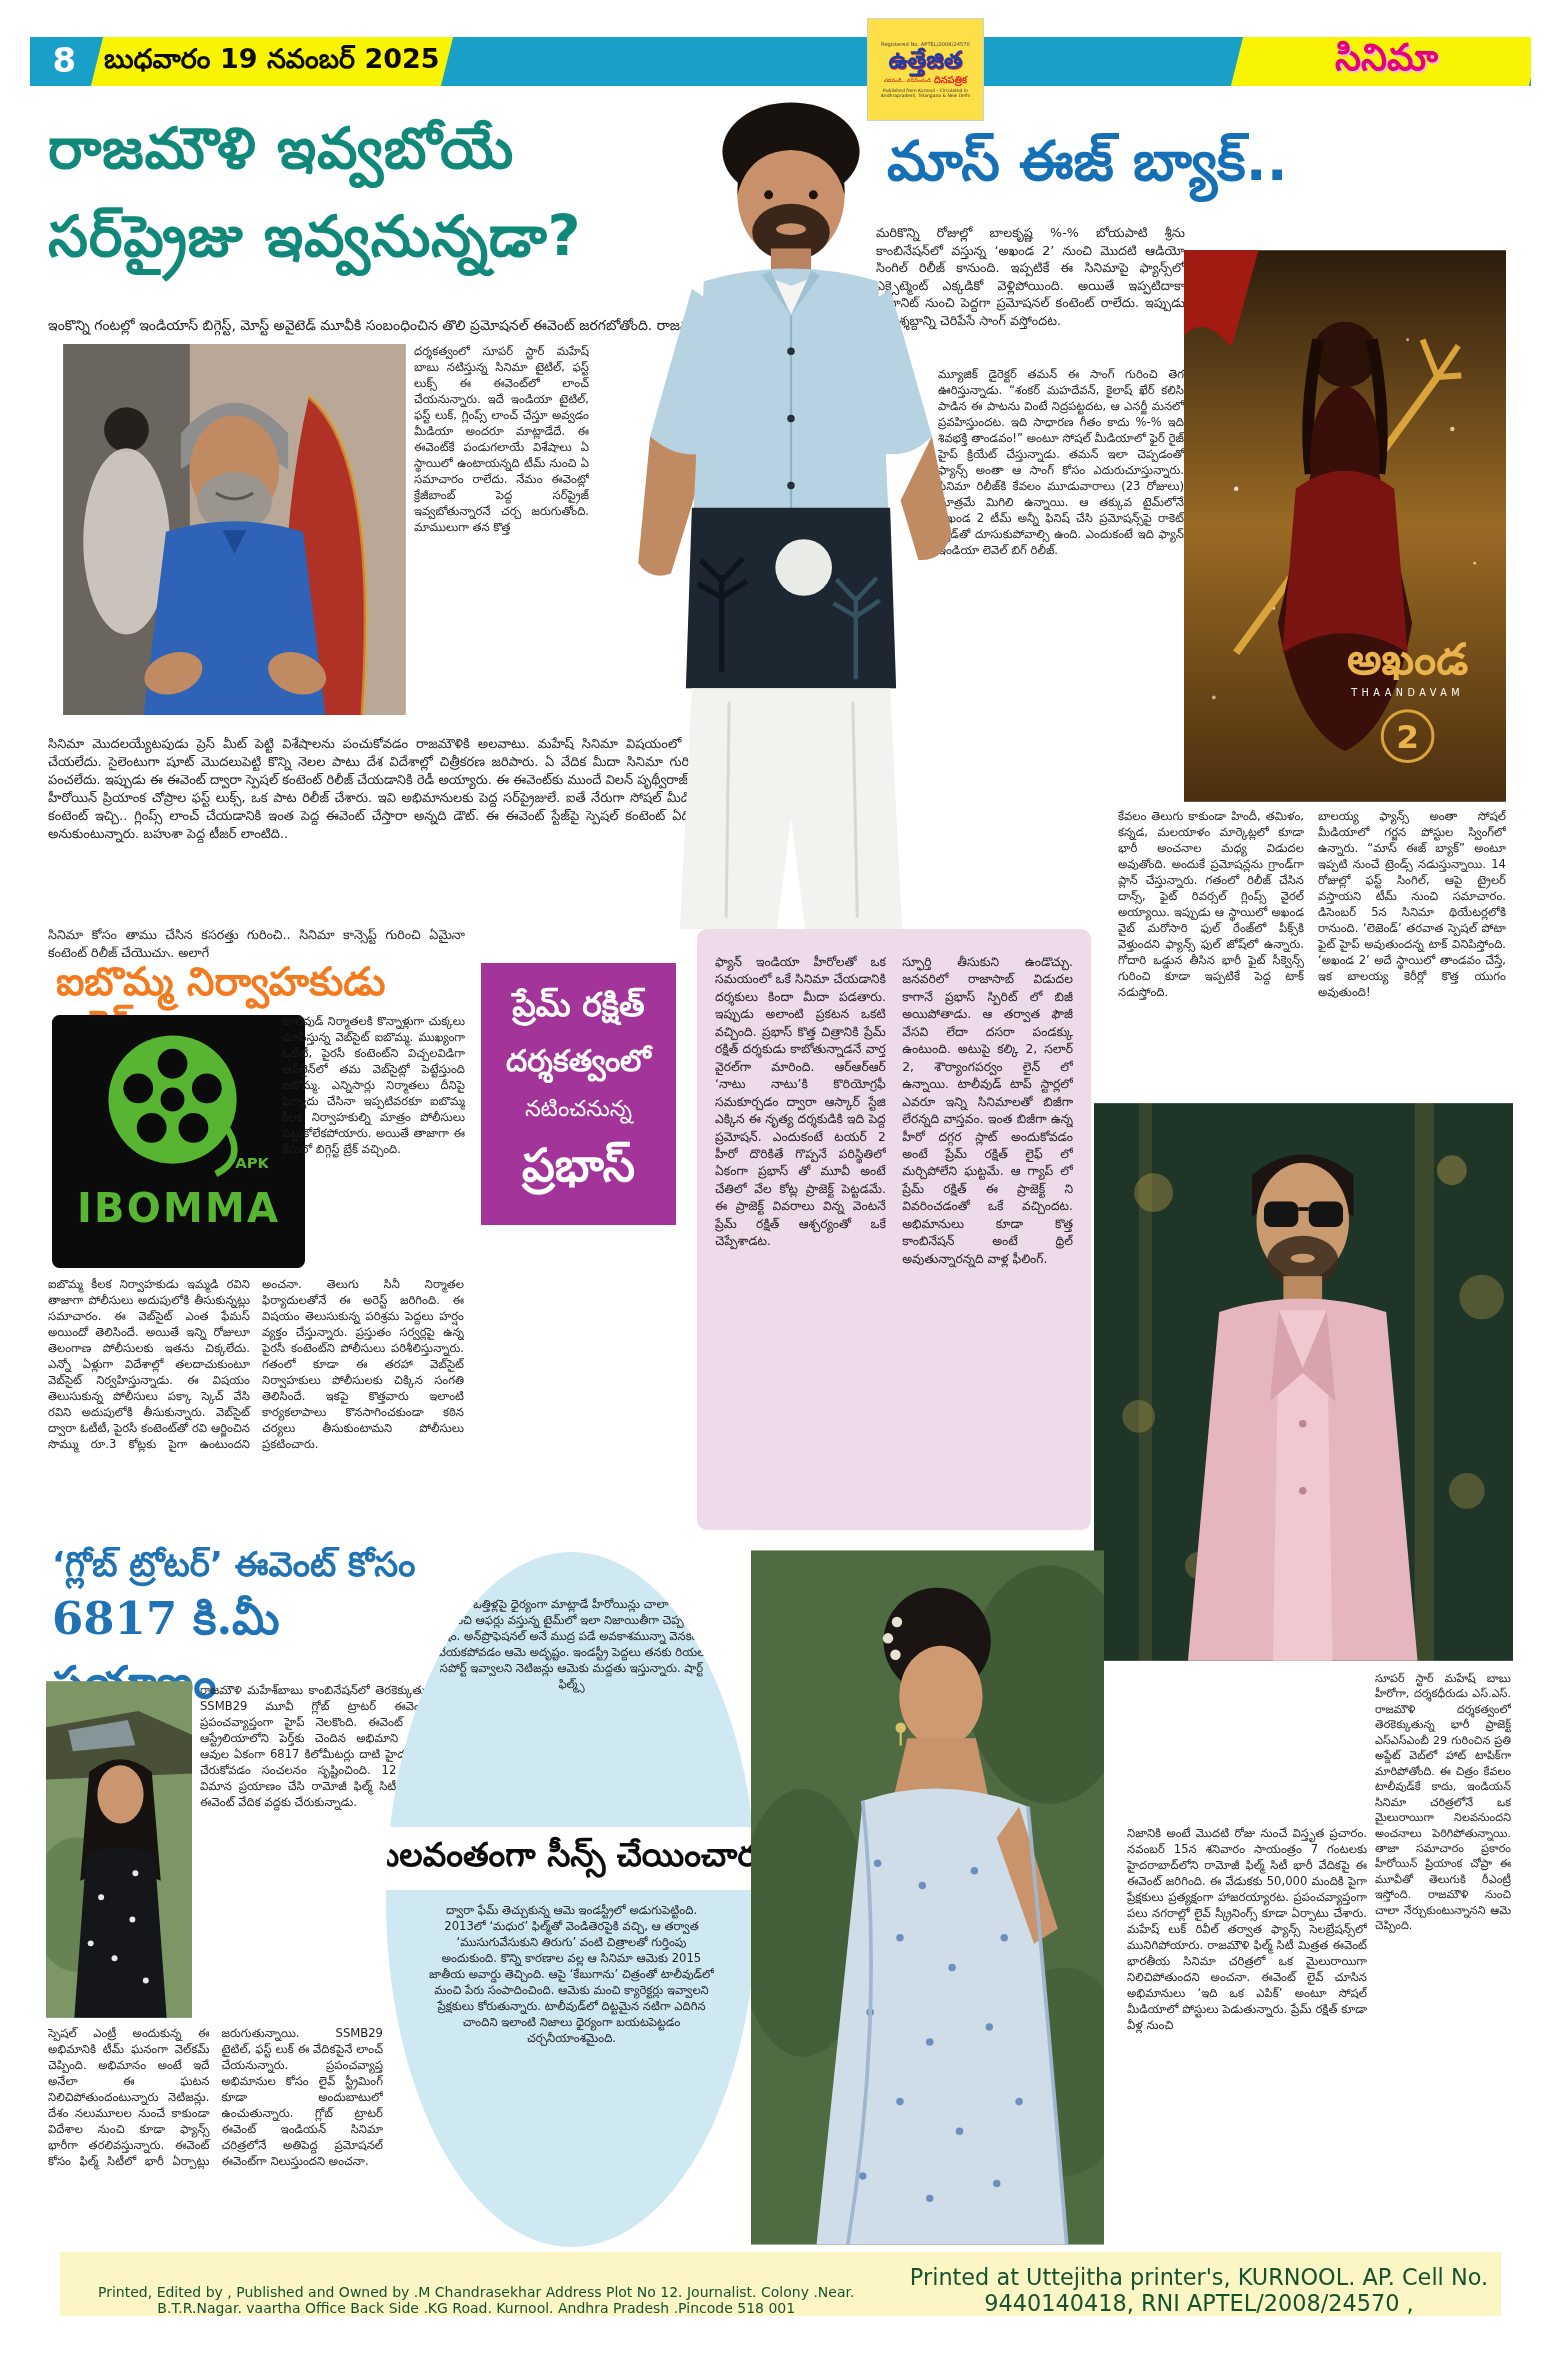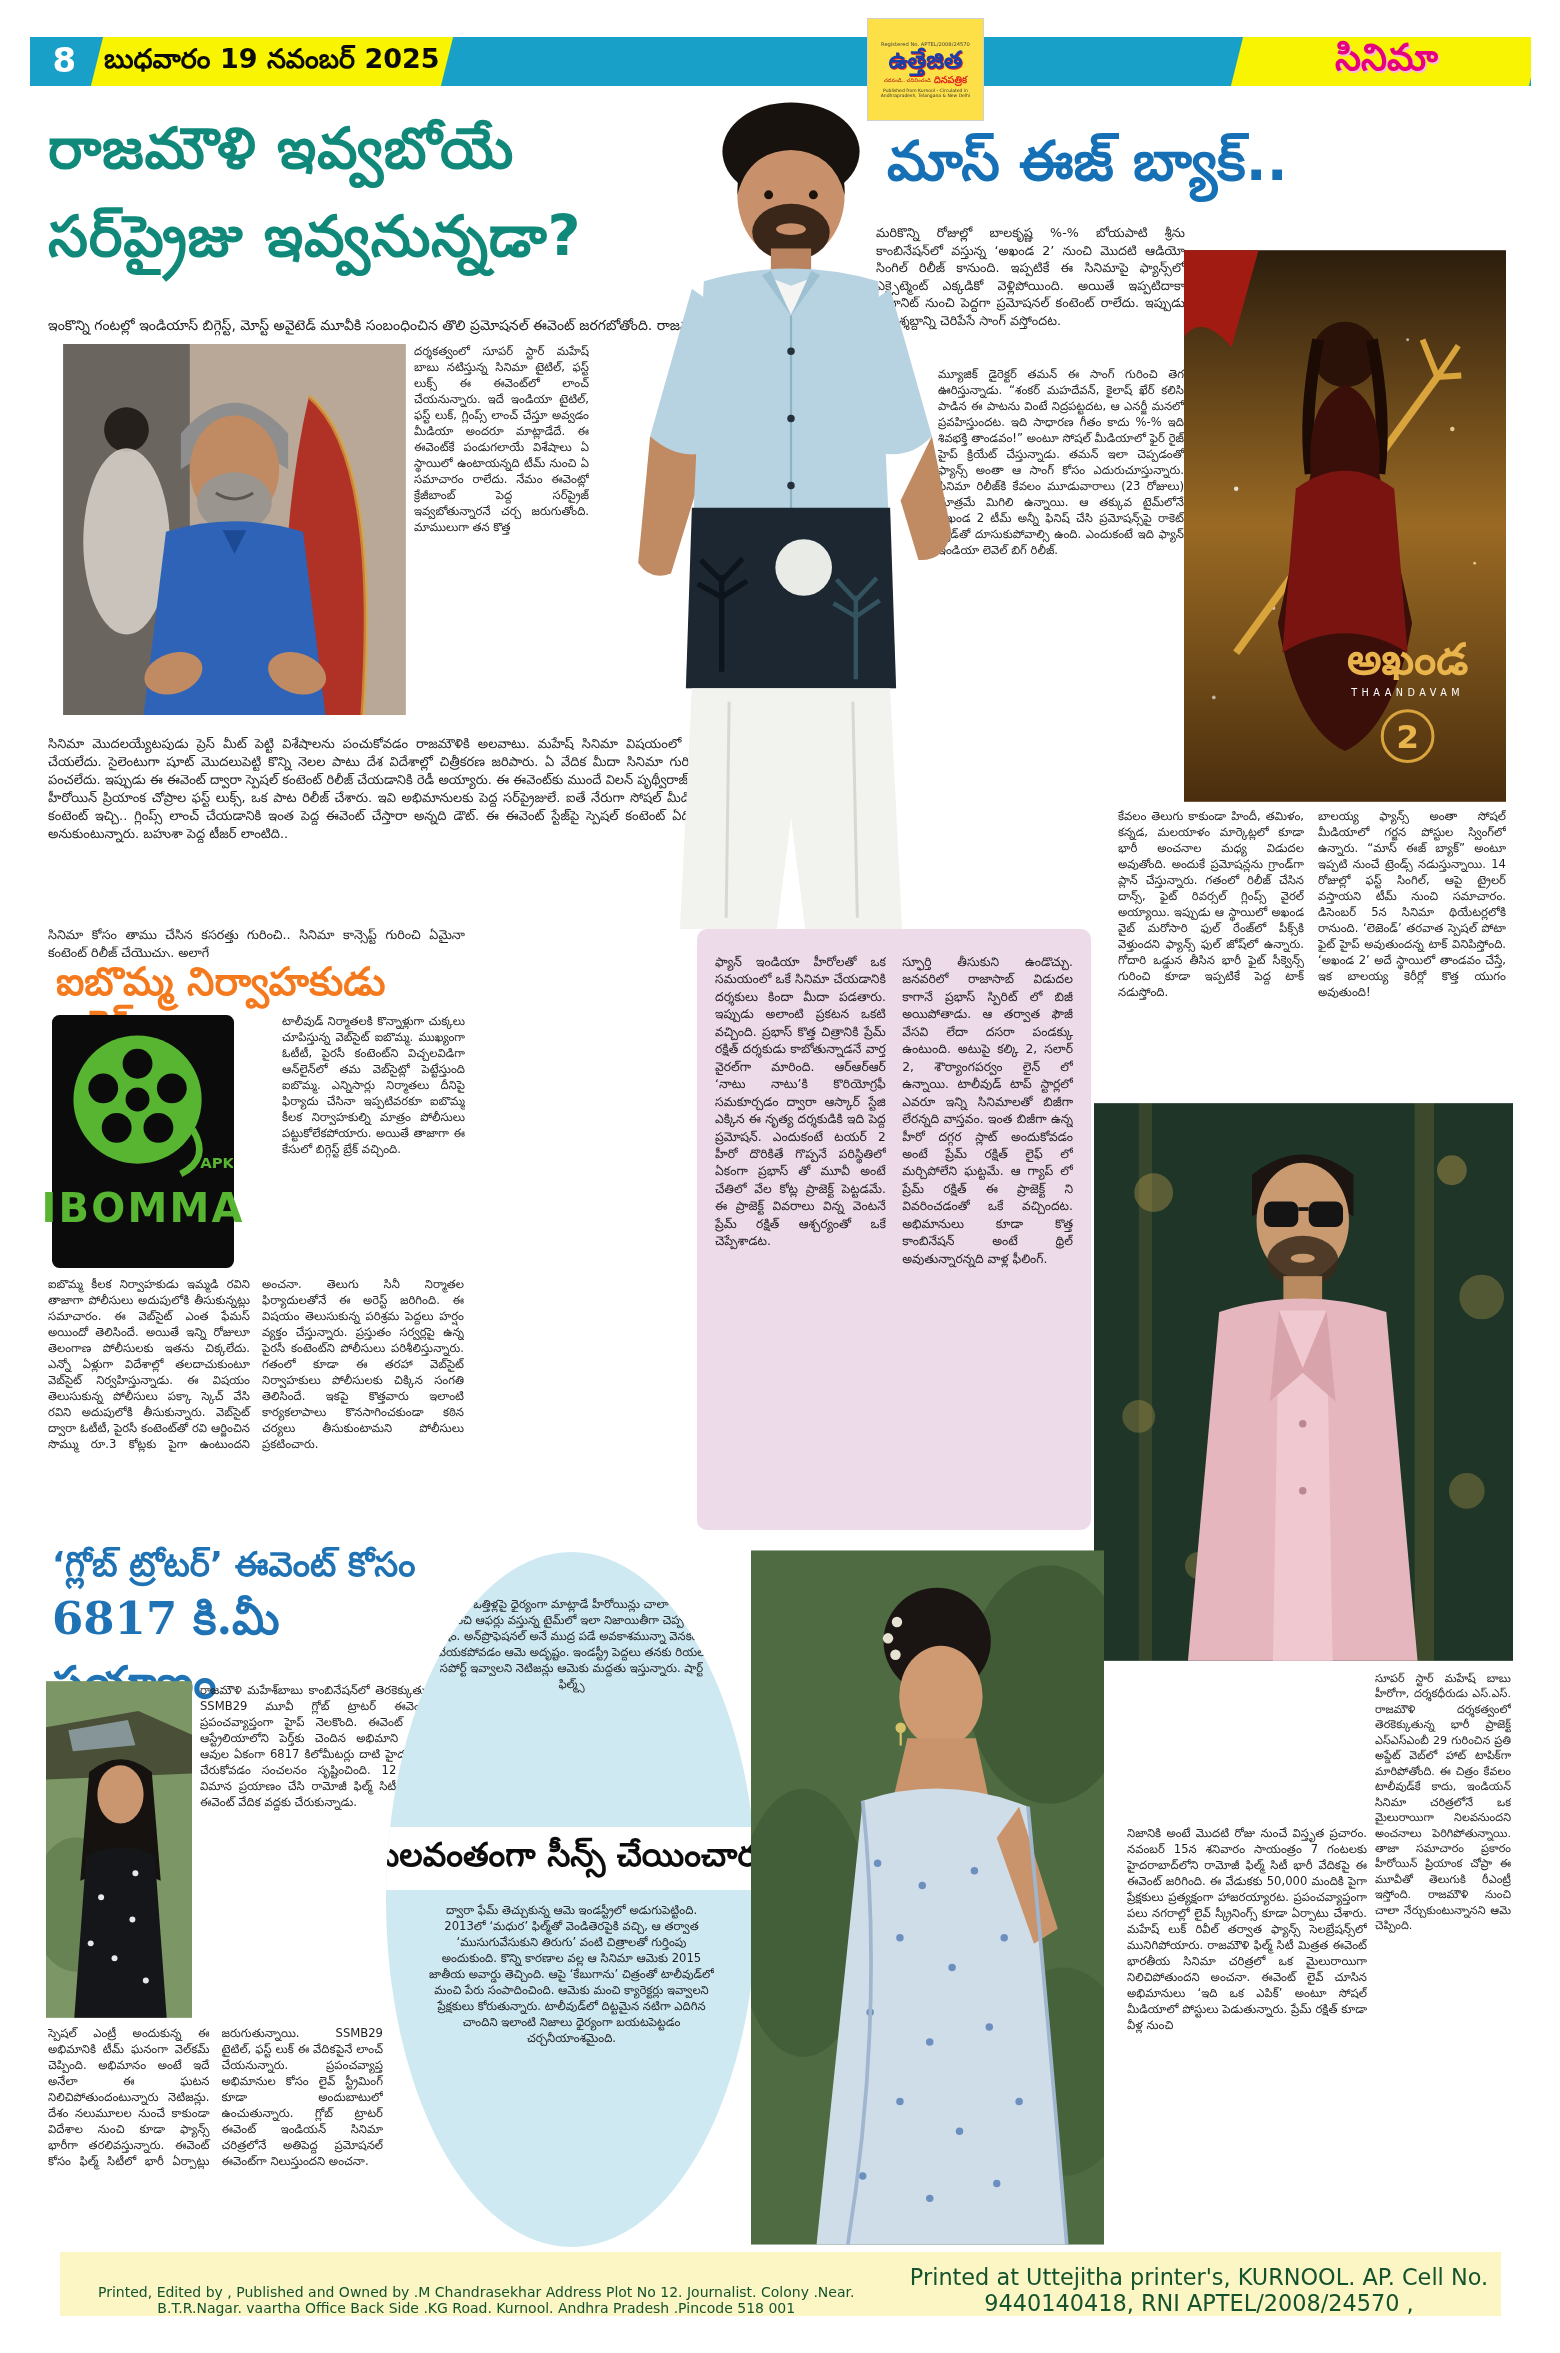--- a/index.html
+++ b/index.html
@@ -165,37 +165,43 @@
     <path d="M190 790 L190 660 M190 668 L162 640 M190 668 L218 638 M190 690 L158 672 M190 690 L224 668" stroke="#0d141c" stroke-width="7" fill="none"></path>
     <path d="M370 800 L370 688 M370 694 L344 666 M370 694 L398 664 M370 716 L340 698 M370 716 L402 694" stroke="#33535e" stroke-width="6" fill="none"></path>
     <path d="M150 812 L416 812 L432 1135 L302 1135 L283 985 L264 1135 L134 1135 Z" fill="#f2f2ee"></path>
     <path d="M200 830 L196 1120 M366 830 L372 1120" stroke="#d8d8d0" stroke-width="4" fill="none"></path>
   </svg>
 
   <div class="abs body-txt" style="left:48px;top:735px;width:708px;height:189px;font-size:13px;">సినిమా మొదలయ్యేటపుడు ప్రెస్ మీట్ పెట్టి విశేషాలను పంచుకోవడం రాజమౌళికి అలవాటు. మహేష్ సినిమా విషయంలో మాత్రం అలా చేయలేదు. సైలెంటుగా షూట్ మొదలుపెట్టి కొన్ని నెలల పాటు దేశ విదేశాల్లో చిత్రీకరణ జరిపారు. ఏ వేదిక మీదా సినిమా గురించి విశేషాలు పంచలేదు. ఇప్పుడు ఈ ఈవెంట్ ద్వారా స్పెషల్ కంటెంట్ రిలీజ్ చేయడానికి రెడీ అయ్యారు. ఈ ఈవెంట్‌కు ముందే విలన్ పృథ్వీరాజ్ సుకుమారన్, హీరోయిన్ ప్రియాంక చోప్రాల ఫస్ట్ లుక్స్, ఒక పాట రిలీజ్ చేశారు. ఇవి అభిమానులకు పెద్ద సర్‌ప్రైజులే. ఐతే నేరుగా సోషల్ మీడియాలో ఇంత కంటెంట్ ఇచ్చి.. గ్లింప్స్ లాంచ్ చేయడానికి ఇంత పెద్ద ఈవెంట్ చేస్తారా అన్నది డౌట్. ఈ ఈవెంట్ స్టేజ్‌పై స్పెషల్ కంటెంట్ ఏదో ఉంటుందనే అనుకుంటున్నారు. బహుశా పెద్ద టీజర్ లాంటిది..</div>
   <div class="abs body-txt" style="left:48px;top:926px;width:417px;height:31px;">సినిమా కోసం తాము చేసిన కసరత్తు గురించి.. సినిమా కాన్సెప్ట్ గురించి ఏమైనా కంటెంట్ రిలీజ్ చేయొచ్చు. అలాగే</div>
 
   <div class="abs hl-orange" style="left:56px;top:961px;width:417px;">ఐబొమ్మ నిర్వాహకుడు అరెస్ట్..</div>
-  <div class="abs ibomma-box" style="left:52px;top:1015px;width:182px;height:253px;">
+  <div class="abs ibomma-box" style="left:52px;top:1015px;width:253px;height:253px;">
     <svg width="179" height="164" viewBox="0 0 240 220">
       <circle cx="112" cy="100" r="86" fill="#57b531"></circle>
       <circle cx="112" cy="100" r="16" fill="#0b0b0b"></circle>
       <circle cx="112" cy="52" r="20" fill="#0b0b0b"></circle>
         <circle cx="158" cy="85" r="20" fill="#0b0b0b"></circle>
       <circle cx="140" cy="138" r="20" fill="#0b0b0b"></circle>
         <circle cx="84" cy="138" r="20" fill="#0b0b0b"></circle>
       <circle cx="66" cy="85" r="20" fill="#0b0b0b"></circle>
       <path d="M186 140 Q210 180 170 200" stroke="#57b531" stroke-width="9" fill="none"></path>
       <text x="196" y="192" font-size="20" font-weight="bold" fill="#57b531" font-family="DejaVu Sans, sans-serif">APK</text>
     </svg>
     <div class="ibomma-word">IBOMMA</div>
   </div>
   <div class="abs body-txt small" style="left:282px;top:1014px;width:183px;height:258px;">టాలీవుడ్ నిర్మాతలకి కొన్నాళ్లుగా చుక్కలు చూపిస్తున్న వెబ్‌సైట్ ఐబొమ్మ. ముఖ్యంగా ఓటీటీ, పైరసీ కంటెంట్‌ని విచ్చలవిడిగా ఆన్‌లైన్‌లో తమ వెబ్‌సైట్లో పెట్టేస్తుంది ఐబొమ్మ. ఎన్నిసార్లు నిర్మాతలు దీనిపై ఫిర్యాదు చేసినా ఇప్పటివరకూ ఐబొమ్మ కీలక నిర్వాహకుల్ని మాత్రం పోలీసులు పట్టుకోలేకపోయారు. అయితే తాజాగా ఈ కేసులో బిగ్గెస్ట్ బ్రేక్ వచ్చింది.</div>
   <div class="abs body-txt small two-col" style="left:48px;top:1277px;width:416px;height:246px;">ఐబొమ్మ కీలక నిర్వాహకుడు ఇమ్మడి రవిని తాజాగా పోలీసులు అదుపులోకి తీసుకున్నట్లు సమాచారం. ఈ వెబ్‌సైట్ ఎంత ఫేమస్ అయిందో తెలిసిందే. అయితే ఇన్ని రోజులూ తెలంగాణ పోలీసులకు ఇతను చిక్కలేదు. ఎన్నో ఏళ్లుగా విదేశాల్లో తలదాచుకుంటూ వెబ్‌సైట్ నిర్వహిస్తున్నాడు. ఈ విషయం తెలుసుకున్న పోలీసులు పక్కా స్కెచ్ వేసి రవిని అదుపులోకి తీసుకున్నారు. వెబ్‌సైట్ ద్వారా ఓటీటీ, పైరసీ కంటెంట్‌తో రవి ఆర్జించిన సొమ్ము రూ.3 కోట్లకు పైగా ఉంటుందని అంచనా. తెలుగు సినీ నిర్మాతల ఫిర్యాదులతోనే ఈ అరెస్ట్ జరిగింది. ఈ విషయం తెలుసుకున్న పరిశ్రమ పెద్దలు హర్షం వ్యక్తం చేస్తున్నారు. ప్రస్తుతం సర్వర్లపై ఉన్న పైరసీ కంటెంట్‌ని పోలీసులు పరిశీలిస్తున్నారు. గతంలో కూడా ఈ తరహా వెబ్‌సైట్ నిర్వాహకులు పోలీసులకు చిక్కిన సంగతి తెలిసిందే. ఇకపై కొత్తవారు ఇలాంటి కార్యకలాపాలు కొనసాగించకుండా కఠిన చర్యలు తీసుకుంటామని పోలీసులు ప్రకటించారు.</div>
 
+  <div class="abs purple-box" style="left:481px;top:963px;width:195px;height:262px;">
+    <div class="l1">ప్రేమ్ రక్షిత్</div>
+    <div class="l2">దర్శకత్వంలో</div>
+    <div class="l3">నటించనున్న</div>
+    <div class="l4">ప్రభాస్</div>
+  </div>
 
   <div class="abs pink-panel" style="left:697px;top:929px;width:394px;height:601px;">
     <div class="col">ఫ్యాన్ ఇండియా హీరోలతో ఒక సమయంలో ఒకే సినిమా చేయడానికి దర్శకులు కిందా మీదా పడతారు. ఇప్పుడు అలాంటి ప్రకటన ఒకటి వచ్చింది. ప్రభాస్ కొత్త చిత్రానికి ప్రేమ్ రక్షిత్ దర్శకుడు కాబోతున్నాడనే వార్త వైరల్‌గా మారింది. ఆర్ఆర్ఆర్ ‘నాటు నాటు’కి కొరియోగ్రఫీ సమకూర్చడం ద్వారా ఆస్కార్ స్టేజి ఎక్కిన ఈ నృత్య దర్శకుడికి ఇది పెద్ద ప్రమోషన్. ఎందుకంటే టయర్ 2 హీరో దొరికితే గొప్పనే పరిస్థితిలో ఏకంగా ప్రభాస్ తో మూవీ అంటే చేతిలో వేల కోట్ల ప్రాజెక్ట్ పెట్టడమే. ఈ ప్రాజెక్ట్ వివరాలు విన్న వెంటనే ప్రేమ్ రక్షిత్ ఆశ్చర్యంతో ఒకే చెప్పేశాడట.</div>
     <div class="col">స్ఫూర్తి తీసుకుని ఉండొచ్చు. జనవరిలో రాజాసాబ్ విడుదల కాగానే ప్రభాస్ స్పిరిట్ లో బిజీ అయిపోతాడు. ఆ తర్వాత ఫౌజీ వేసవి లేదా దసరా పండక్కు ఉంటుంది. అటుపై కల్కి 2, సలార్ 2, శౌర్యాంగపర్వం లైన్ లో ఉన్నాయి. టాలీవుడ్ టాప్ స్టార్లలో ఎవరూ ఇన్ని సినిమాలతో బిజీగా లేరన్నది వాస్తవం. ఇంత బిజీగా ఉన్న హీరో దగ్గర స్లాట్ అందుకోవడం అంటే ప్రేమ్ రక్షిత్ లైఫ్ లో మర్చిపోలేని ఘట్టమే. ఆ గ్యాప్ లో ప్రేమ్ రక్షిత్ ఈ ప్రాజెక్ట్ ని వివరించడంతో ఒకే వచ్చిందట. అభిమానులు కూడా కొత్త కాంబినేషన్ అంటే థ్రిల్ అవుతున్నారన్నది వాళ్ల ఫీలింగ్.</div>
   </div>
 
   <div class="abs body-txt small" style="left:1118px;top:809px;width:186px;height:289px;">కేవలం తెలుగు కాకుండా హిందీ, తమిళం, కన్నడ, మలయాళం మార్కెట్లలో కూడా భారీ అంచనాల మధ్య విడుదల అవుతోంది. అందుకే ప్రమోషన్లను గ్రాండ్‌గా ప్లాన్ చేస్తున్నారు. గతంలో రిలీజ్ చేసిన దాన్స్, ఫైట్ రివర్సల్ గ్లింప్స్ వైరల్ అయ్యాయి. ఇప్పుడు ఆ స్థాయిలో అఖండ వైబ్ మరోసారి ఫుల్ రేంజ్‌లో పీక్స్‌కి వెళ్తుందని ఫ్యాన్స్ ఫుల్ జోష్‌లో ఉన్నారు. గోదారి ఒడ్డున తీసిన భారీ ఫైట్ సీక్వెన్స్ గురించి కూడా ఇప్పటికే పెద్ద టాక్ నడుస్తోంది.</div>
   <div class="abs body-txt small" style="left:1318px;top:809px;width:188px;height:289px;">బాలయ్య ఫ్యాన్స్ అంతా సోషల్ మీడియాలో గర్జన పోస్టుల స్వింగ్‌లో ఉన్నారు. “మాస్ ఈజ్ బ్యాక్” అంటూ ఇప్పటి నుంచే ట్రెండ్స్ నడుస్తున్నాయి. 14 రోజుల్లో ఫస్ట్ సింగిల్, ఆపై ట్రైలర్ వస్తాయని టీమ్ నుంచి సమాచారం. డిసెంబర్ 5న సినిమా థియేటర్లలోకి రానుంది. ‘లెజెండ్’ తరవాత స్పెషల్ పోటా ఫైట్ హైప్ అవుతుందన్న టాక్ వినిపిస్తోంది. ‘అఖండ 2’ అదే స్థాయిలో తాండవం చేస్తే, ఇక బాలయ్య కెరీర్లో కొత్త యుగం అవుతుంది!</div>
 
   <svg class="abs photo" style="left:1094px;top:1103px;" width="419" height="558" viewBox="0 0 562 748">

